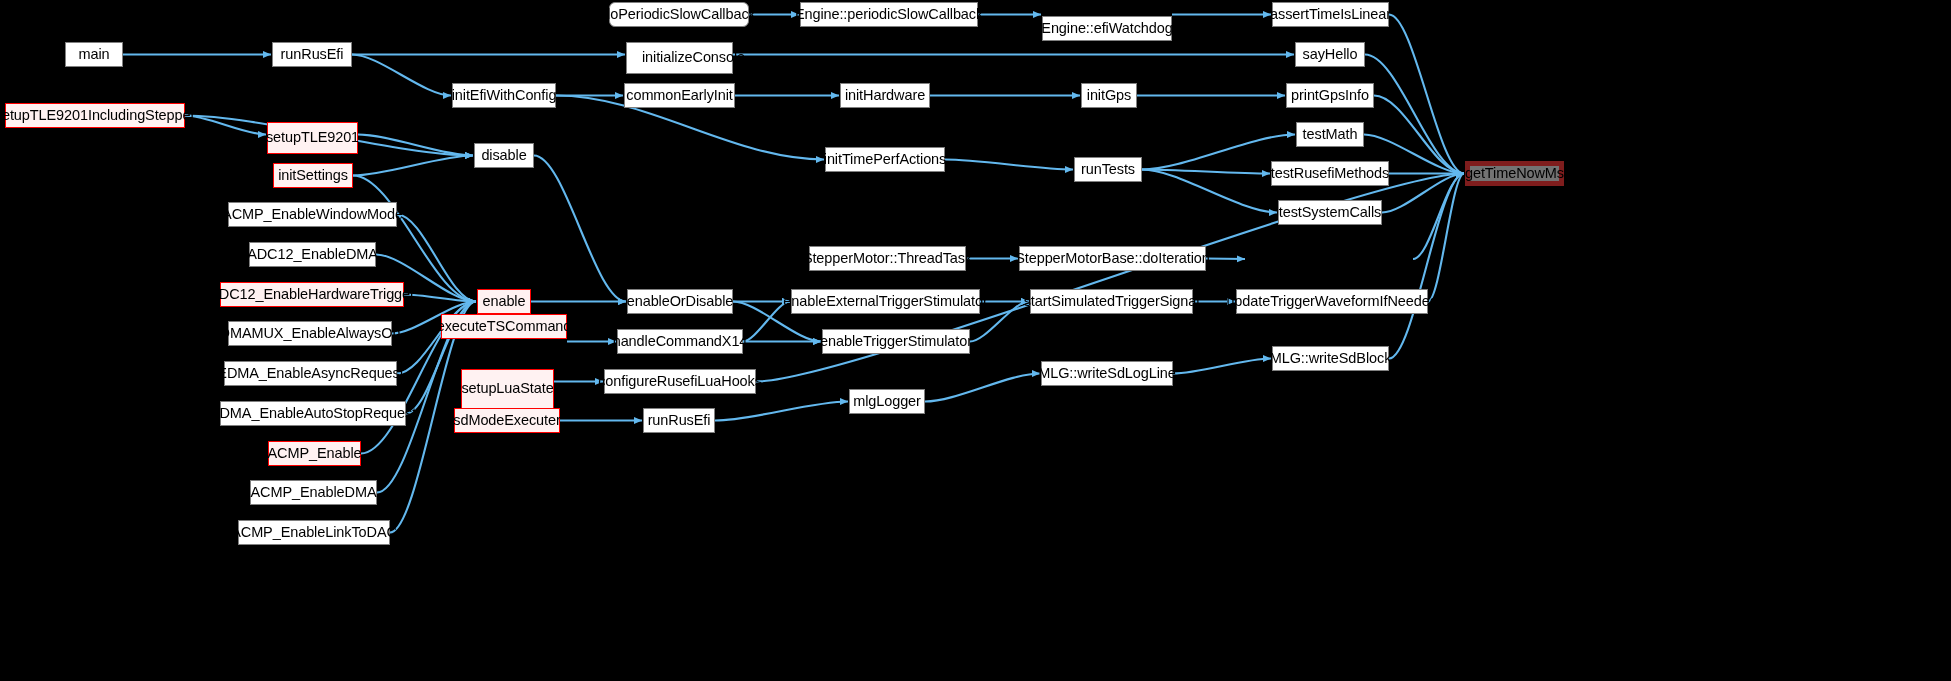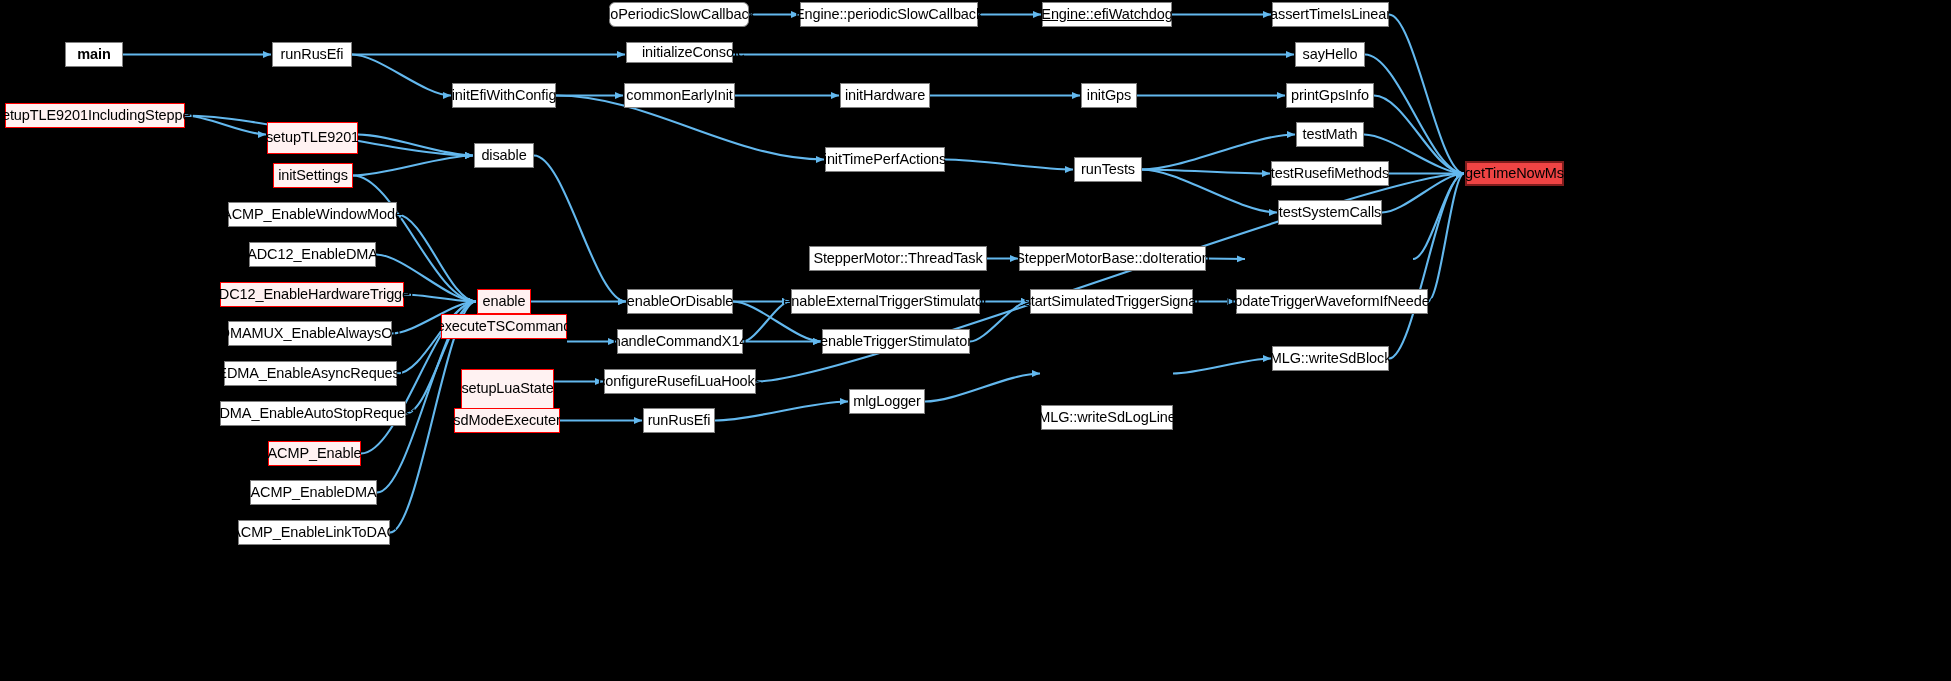--- a/index.html
+++ b/index.html
@@ -38,22 +38,22 @@
     border: 1px solid #808080;
     white-space: pre-line;
     padding: 0 4px;
     z-index: 2;
   }
   .node.red {
     background: #fff2f2;
     border: 1.6px solid #ff0000;
   }
   .node.current {
-    background: #ef4444;
-    border: 2px solid #7f1d1d;
+    background: #737373;
+    border: 5px solid #7f1d1d;
   }
 </style>
 </head>
 <body>
 
 <div id="canvas">
   <svg id="edges" viewBox="0 0 1951 681" width="1951" height="681">
     <defs>
       <marker id="ah" markerWidth="9" markerHeight="8" refX="8.4" refY="4" orient="auto" markerUnits="userSpaceOnUse">
         <path d="M0,0.4 L8.6,4 L0,7.6 Z" fill="#63b8ee"></path>
@@ -114,60 +114,60 @@
         <path d="M756,381.5 C849,381.5 1371,173.5 1464,173.5"></path>
         <path d="M560,420.5 L642,420.5"></path>
         <path d="M715,420.5 C751.575,420.5 811.425,401.5 848,401.5"></path>
         <path d="M925,401.5 C956.625,401.5 1008.375,373.5 1040,373.5"></path>
         <path d="M1173,373.5 C1199.95,373.5 1244.05,358.5 1271,358.5"></path>
         <path d="M1389,358.5 C1414.575,358.5 1438.425,173.5 1464,173.5"></path>
       </g>
   </svg>
 <div class="node" style="left: 609px; top: 2px; width: 140px; height: 25px; border-radius: 6px;">doPeriodicSlowCallback</div>
     <div class="node" style="left: 800px; top: 2px; width: 178px; height: 25px;">Engine::periodicSlowCallback</div>
-    <div class="node" style="left: 1042px; top: 2px; width: 130px; height: 25px; text-decoration: underline;">Engine::efiWatchdog</div>
+    <div class="node" style="left: 1042px; top: 16px; width: 130px; height: 25px;">Engine::efiWatchdog</div>
     <div class="node" style="left: 1272px; top: 2px; width: 117px; height: 25px;">assertTimeIsLinear</div>
-    <div class="node" style="left: 65px; top: 42px; width: 58px; height: 25px; font-weight: bold;">main</div>
+    <div class="node" style="left: 65px; top: 42px; width: 58px; height: 25px;">main</div>
     <div class="node" style="left: 272px; top: 42px; width: 80px; height: 25px;">runRusEfi</div>
-    <div class="node" style="left: 626px; top: 42px; width: 107px; height: 21px; padding-left: 32px;">initializeConsole</div>
+    <div class="node" style="left: 626px; top: 42px; width: 107px; height: 32px; padding-left: 32px;">initializeConsole</div>
     <div class="node" style="left: 1295px; top: 42px; width: 70px; height: 25px;">sayHello</div>
     <div class="node" style="left: 452px; top: 83px; width: 104px; height: 25px;">initEfiWithConfig</div>
     <div class="node" style="left: 624px; top: 83px; width: 111px; height: 25px;">commonEarlyInit</div>
     <div class="node" style="left: 840px; top: 83px; width: 90px; height: 25px;">initHardware</div>
     <div class="node" style="left: 1081px; top: 83px; width: 56px; height: 25px;">initGps</div>
     <div class="node" style="left: 1286px; top: 83px; width: 88px; height: 25px;">printGpsInfo</div>
     <div class="node red" style="left: 5px; top: 103px; width: 180px; height: 25px;">setupTLE9201IncludingStepper</div>
     <div class="node red" style="left: 267px; top: 122px; width: 91px; height: 32px;">setupTLE9201</div>
     <div class="node" style="left: 1296px; top: 122px; width: 68px; height: 25px;">testMath</div>
     <div class="node" style="left: 474px; top: 143px; width: 60px; height: 25px;">disable</div>
     <div class="node" style="left: 825px; top: 147px; width: 120px; height: 25px;">initTimePerfActions</div>
     <div class="node" style="left: 1074px; top: 157px; width: 68px; height: 25px;">runTests</div>
     <div class="node" style="left: 1271px; top: 161px; width: 118px; height: 25px;">testRusefiMethods</div>
     <div class="node red" style="left: 273px; top: 163px; width: 80px; height: 25px;">initSettings</div>
     <div class="node current" style="left: 1465px; top: 161px; width: 99px; height: 25px;">getTimeNowMs</div>
     <div class="node" style="left: 1278px; top: 200px; width: 104px; height: 25px;">testSystemCalls</div>
     <div class="node" style="left: 228px; top: 202px; width: 169px; height: 25px;">ACMP_EnableWindowMode</div>
     <div class="node" style="left: 249px; top: 242px; width: 127px; height: 25px;">ADC12_EnableDMA</div>
-    <div class="node" style="left: 809px; top: 246px; width: 178px; height: 25px;">StepperMotor::ThreadTask</div>
+    <div class="node" style="left: 809px; top: 246px; width: 157px; height: 25px;">StepperMotor::ThreadTask</div>
     <div class="node" style="left: 1019px; top: 246px; width: 187px; height: 25px;">StepperMotorBase::doIteration</div>
     <div class="node red" style="left: 220px; top: 282px; width: 184px; height: 25px;">ADC12_EnableHardwareTrigger</div>
     <div class="node red" style="left: 477px; top: 289px; width: 54px; height: 25px;">enable</div>
     <div class="node" style="left: 627px; top: 289px; width: 106px; height: 25px;">enableOrDisable</div>
     <div class="node" style="left: 791px; top: 289px; width: 189px; height: 25px;">enableExternalTriggerStimulator</div>
     <div class="node" style="left: 1030px; top: 289px; width: 163px; height: 25px;">startSimulatedTriggerSignal</div>
     <div class="node" style="left: 1236px; top: 289px; width: 192px; height: 25px;">updateTriggerWaveformIfNeeded</div>
     <div class="node" style="left: 228px; top: 321px; width: 164px; height: 25px;">DMAMUX_EnableAlwaysOn</div>
     <div class="node red" style="left: 441px; top: 314px; width: 126px; height: 25px; text-align: center;">executeTSCommand</div>
     <div class="node" style="left: 617px; top: 329px; width: 126px; height: 25px;">handleCommandX14</div>
     <div class="node" style="left: 822px; top: 329px; width: 148px; height: 25px;">enableTriggerStimulator</div>
     <div class="node" style="left: 1272px; top: 346px; width: 117px; height: 25px;">MLG::writeSdBlock</div>
     <div class="node" style="left: 224px; top: 361px; width: 173px; height: 25px;">EDMA_EnableAsyncRequest</div>
     <div class="node red" style="left: 461px; top: 369px; width: 93px; height: 40px;">setupLuaState</div>
     <div class="node" style="left: 604px; top: 369px; width: 152px; height: 25px;">configureRusefiLuaHooks</div>
-    <div class="node" style="left: 1041px; top: 361px; width: 132px; height: 25px; margin-top: 44px;">MLG::writeSdLogLine</div>
+    <div class="node" style="left: 1041px; top: 361px; width: 132px; height: 25px;">MLG::writeSdLogLine</div>
     <div class="node" style="left: 220px; top: 401px; width: 186px; height: 25px;">EDMA_EnableAutoStopRequest</div>
     <div class="node" style="left: 849px; top: 389px; width: 76px; height: 25px;">mlgLogger</div>
     <div class="node red" style="left: 454px; top: 408px; width: 106px; height: 25px;">sdModeExecuter</div>
     <div class="node" style="left: 643px; top: 408px; width: 72px; height: 25px;">runRusEfi</div>
     <div class="node red" style="left: 268px; top: 441px; width: 93px; height: 25px;">ACMP_Enable</div>
     <div class="node" style="left: 250px; top: 480px; width: 127px; height: 25px;">ACMP_EnableDMA</div>
     <div class="node" style="left: 238px; top: 520px; width: 152px; height: 25px;">ACMP_EnableLinkToDAC</div>
   </div>
 
 </body></html>

